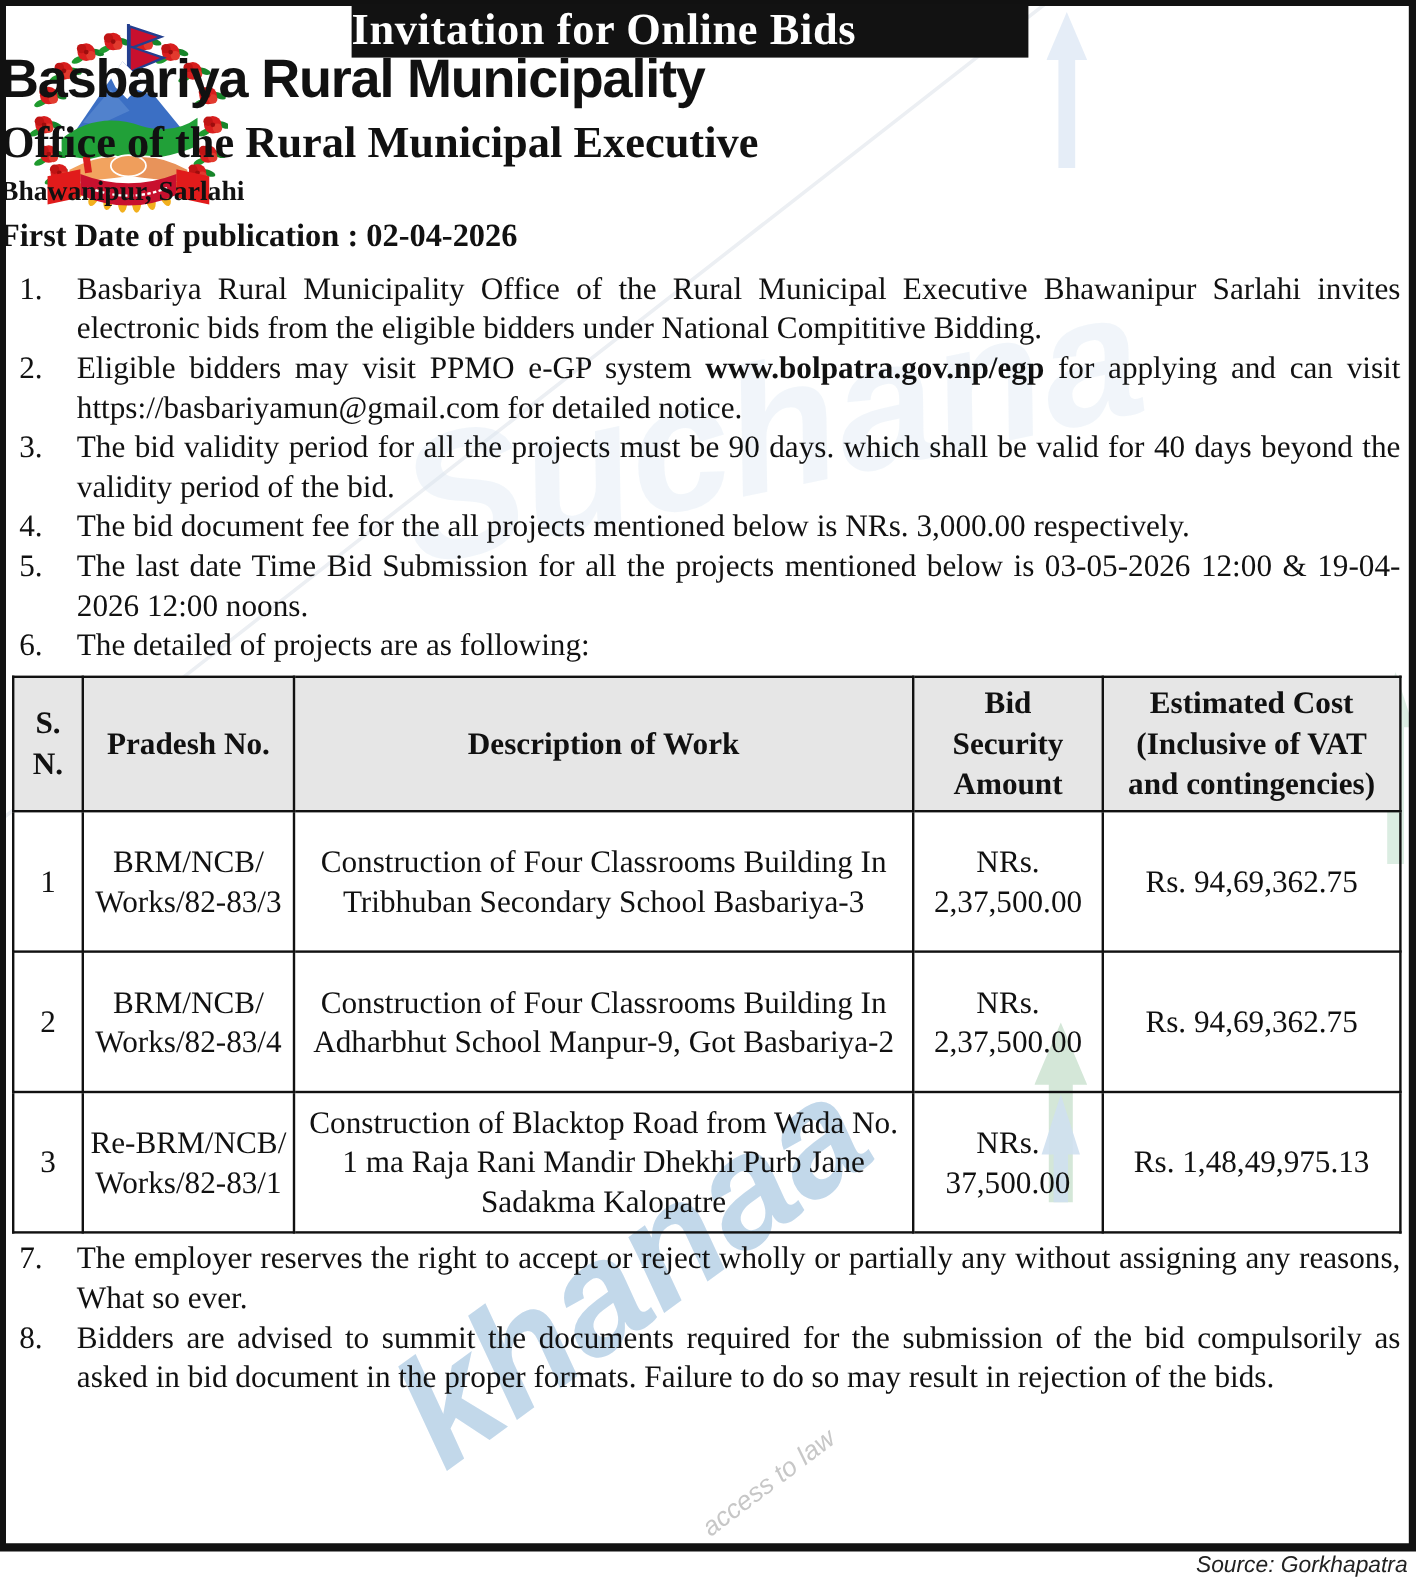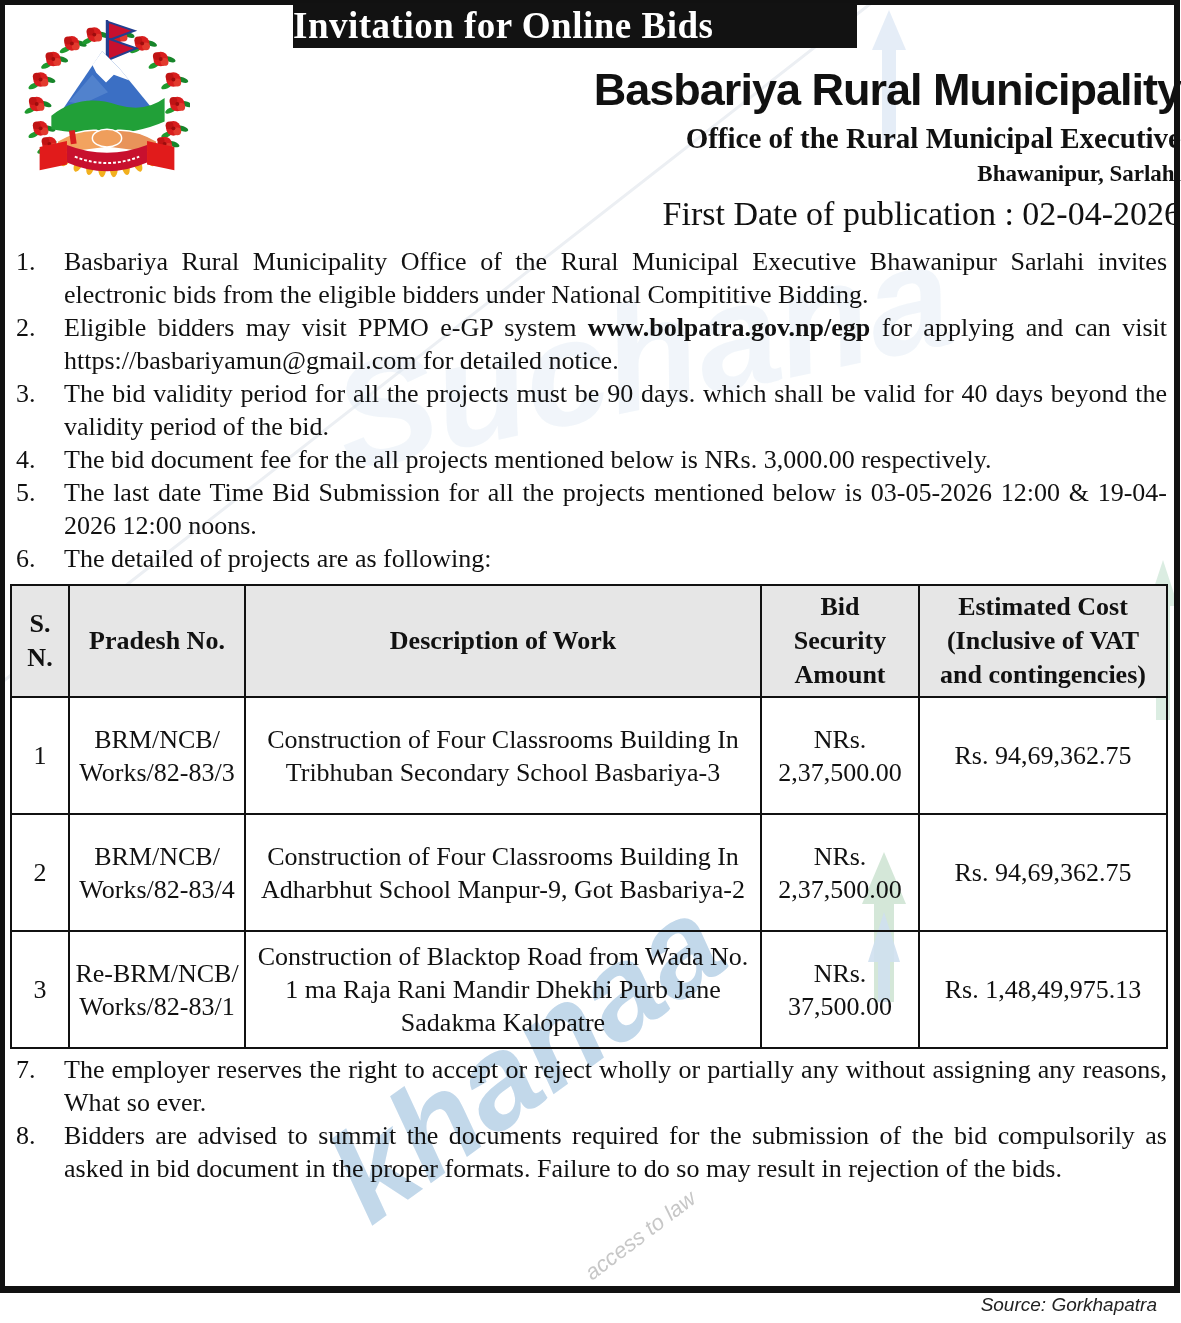--- a/index.html
+++ b/index.html
@@ -4,30 +4,30 @@
 <style>
   html,body{margin:0;padding:0;background:#ffffff;}
   #page{position:relative;width:1181px;height:1323px;background:#ffffff;overflow:hidden;
         font-family:"Liberation Serif", serif;color:#111;}
   
   .frame{position:absolute;left:0;top:0;width:1169px;height:1281px;
          border-style:solid;border-color:#111;border-width:5px 6px 7px 5px;pointer-events:none;z-index:3;}
   .banner{position:absolute;left:293px;top:3px;width:564px;height:45px;background:#121212;
           color:#fff;font-weight:bold;font-size:37px;text-align:left;line-height:45px;z-index:4;
           font-family:"Liberation Serif", serif;letter-spacing:.5px;}
-  .source{position:absolute;right:24px;top:1294px;font-family:"Liberation Sans", sans-serif;
+  .source{position:absolute;right:8px;top:1294px;font-family:"Liberation Sans", sans-serif;
           font-style:italic;font-size:19px;color:#222;z-index:4;}
   
-  .header{position:relative;padding-top:56px;text-align:right;z-index:2;}
+  .header{position:relative;padding-top:32px;text-align:left;z-index:2;}
   .h-muni{font-family:"Liberation Sans", sans-serif;font-weight:bold;font-size:45px;
           letter-spacing:-1px;margin:8px 0 6px 0;}
-  .h-office{font-weight:bold;font-size:29px;margin:2px 0;}
+  .h-office{font-weight:bold;font-size:37px;margin:2px 0;}
   .h-loc{font-weight:bold;font-size:23px;margin:6px 0 2px 0;}
   .h-prov{font-weight:bold;font-size:25px;margin:7px 0 2px 0;}
-  .h-pub{font-weight:normal;font-size:34px;margin:8px 0 0 0;}
+  .h-pub{font-weight:bold;font-size:27px;margin:8px 0 0 0;}
   .logo{position:absolute;left:24px;top:12px;z-index:2;}
   
   .body{position:relative;z-index:2;margin:12px 14px 0 9px;}
   .note{display:flex;font-size:26px;line-height:33px;}
   .note .num{flex:0 0 48px;padding-left:7px;}
   .note .txt{flex:1;text-align:justify;}
   .note .txt b{font-weight:bold;}
   
   table{border-collapse:collapse;width:1156px;margin:9px 0 4px 1px;table-layout:fixed;z-index:2;position:relative;}
   th,td{border:2px solid #111;font-size:26px;text-align:center;vertical-align:middle;padding:4px 3px;}

